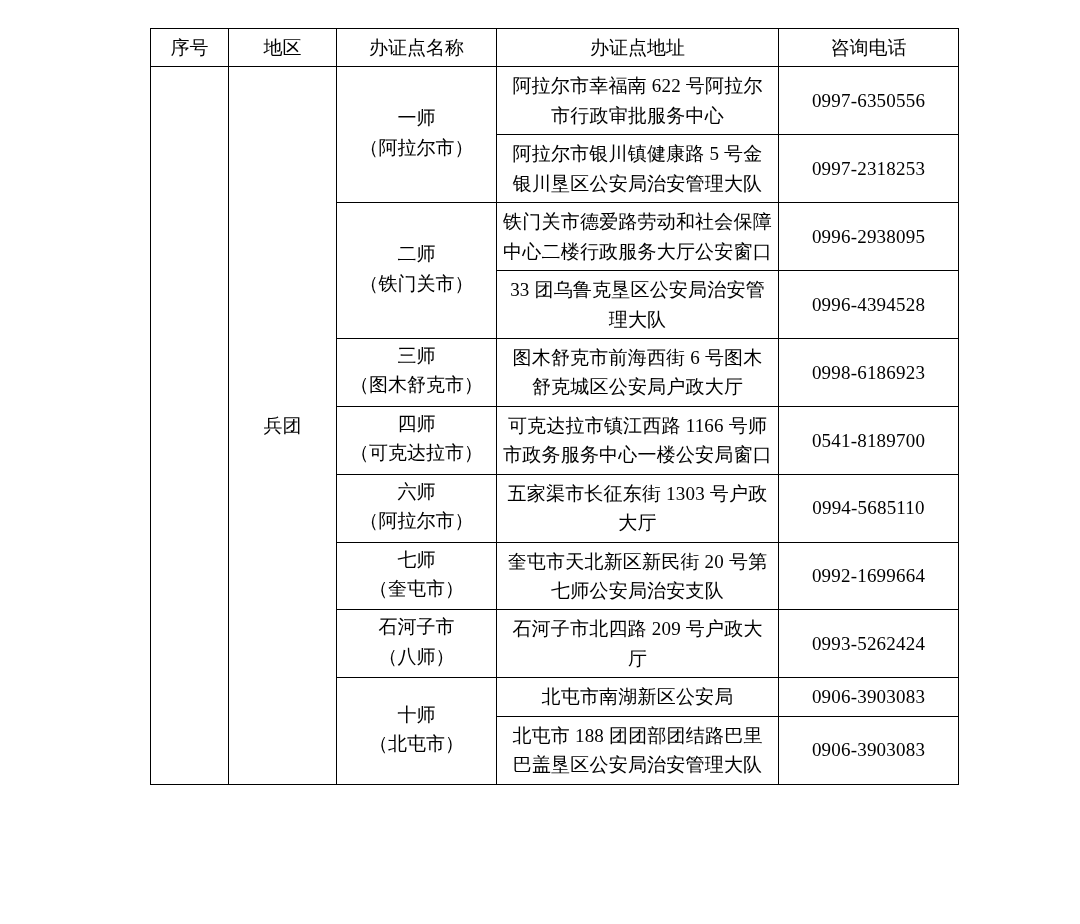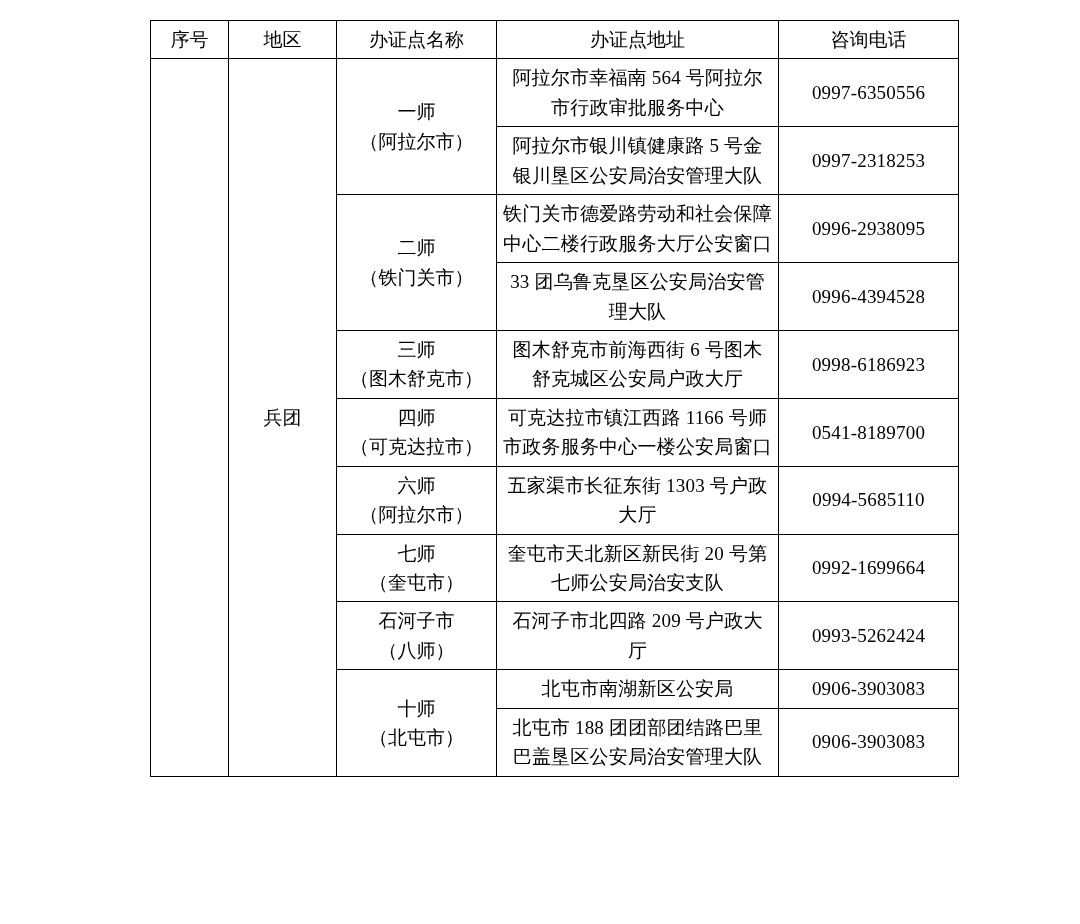--- a/index.html
+++ b/index.html
@@ -12,21 +12,21 @@
     height: 924px;
     font-family: "Liberation Serif", "DejaVu Serif", serif;
     color: #000000;
     overflow: hidden;
   }
   .page {
     position: relative;
     width: 1080px;
     height: 924px;
     box-sizing: border-box;
-    padding: 20px 122px 0 150px;
+    padding: 28px 122px 0 150px;
     border-radius: 21px;
   }
   table.doc-table {
     border-collapse: collapse;
     width: 808px;
     table-layout: fixed;
   }
   table.doc-table td, table.doc-table th {
     border: 1px solid #000000;
     padding: 4px 6px;
@@ -43,20 +43,21 @@
     height: 26px;
   }
   col.c-idx   { width: 78px; }
   col.c-reg   { width: 108px; }
   col.c-name  { width: 160px; }
   col.c-addr  { width: 282px; }
   col.c-tel   { width: 180px; }
 
   td.cell-name {
     line-height: 1.7;
+    font-family: Liberation Mono, monospace;
   }
   td.cell-addr {
     text-align: center;
     line-height: 1.7;
     letter-spacing: 0.2px;
   }
   td.cell-tel {
     font-size: 19px;
     letter-spacing: 0.2px;
   }
@@ -88,21 +89,21 @@
     </thead>
     <tbody>
 
       <tr>
         <td rowspan="12"></td>
         <td rowspan="12" class="cell-region">兵团</td>
         <td rowspan="2" class="cell-name">
           <span class="name-line">一师</span>
           <span class="name-line">（阿拉尔市）</span>
         </td>
-        <td class="cell-addr">阿拉尔市幸福南 564 号阿拉尔市行政审批服务中心</td>
+        <td class="cell-addr">阿拉尔市幸福南 622 号阿拉尔市行政审批服务中心</td>
         <td class="cell-tel">0997-6350556</td>
       </tr>
       <tr>
         <td class="cell-addr">阿拉尔市银川镇健康路 5 号金银川垦区公安局治安管理大队</td>
         <td class="cell-tel">0997-2318253</td>
       </tr>
 
       <tr>
         <td rowspan="2" class="cell-name">
           <span class="name-line">二师</span>

